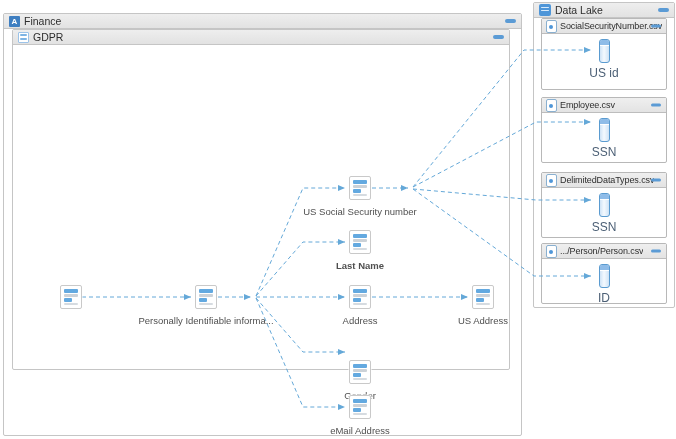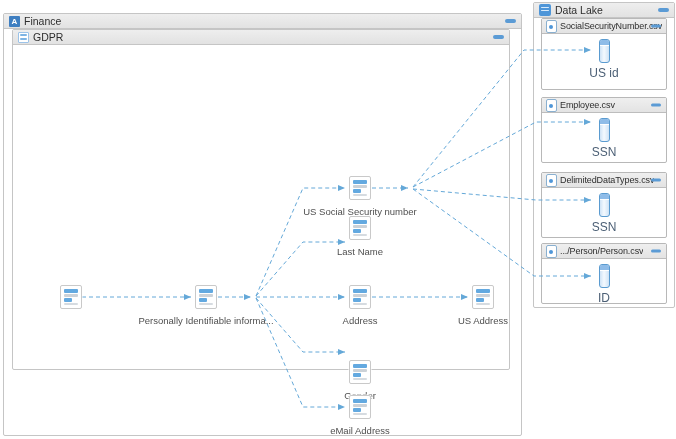--- a/index.html
+++ b/index.html
@@ -185,21 +185,21 @@
   <div class="node" style="left:280px; top:176px;">
     <span class="doc-icon">
         <i class="b1"></i>
         <i class="g1"></i>
         <i class="b2"></i>
         <i class="g2"></i>
       </span>
     <span class="node-label">US Social Security number</span>
   </div>
 
-  <div class="node" style="left:280px; top:216px;">
+  <div class="node" style="left:280px; top:230px;font-weight:bold;">
     <span class="doc-icon">
         <i class="b1"></i>
         <i class="g1"></i>
         <i class="b2"></i>
         <i class="g2"></i>
       </span>
     <span class="node-label">Last Name</span>
   </div>
 
   <div class="node" style="left:280px; top:285px;">

